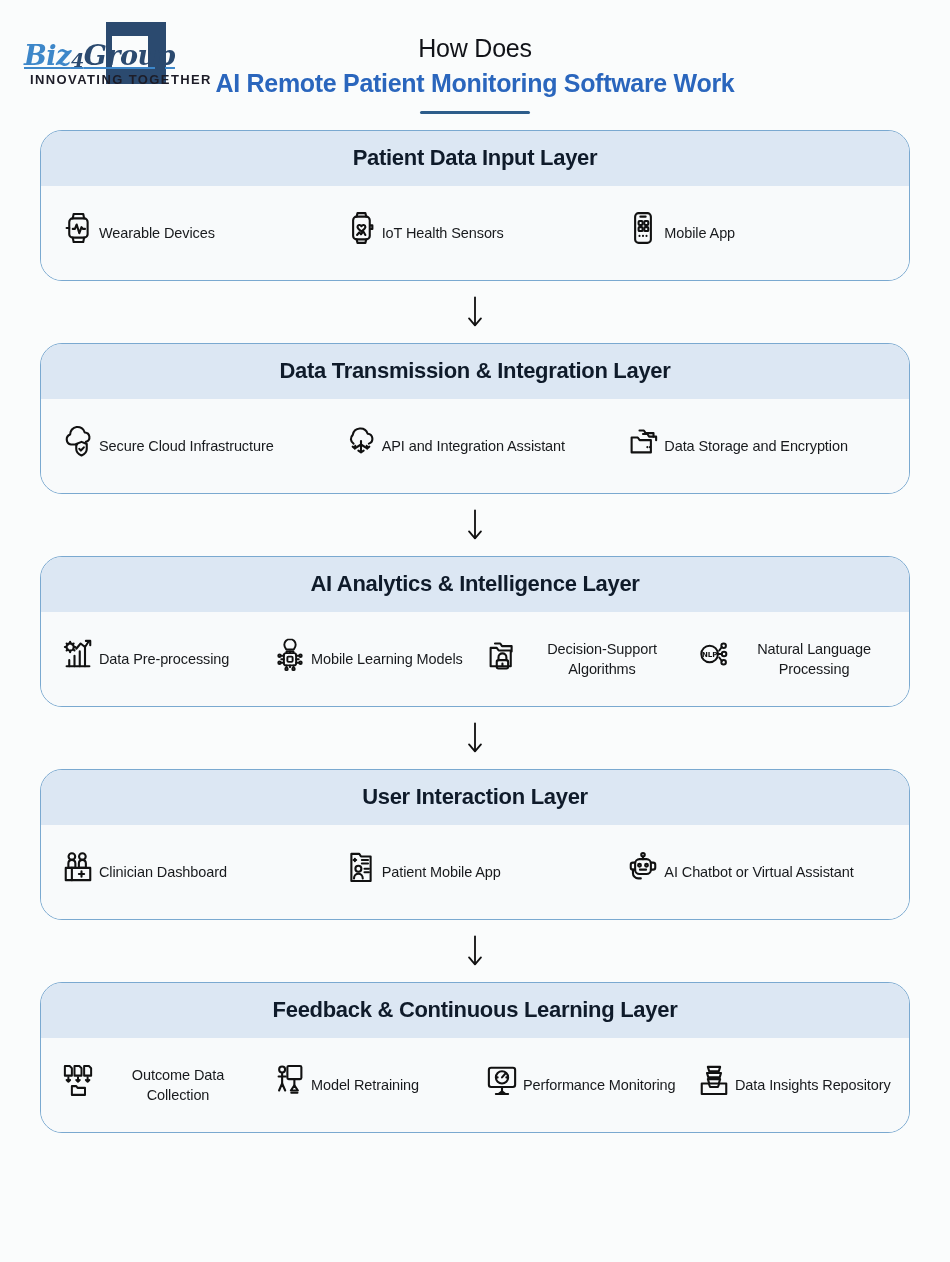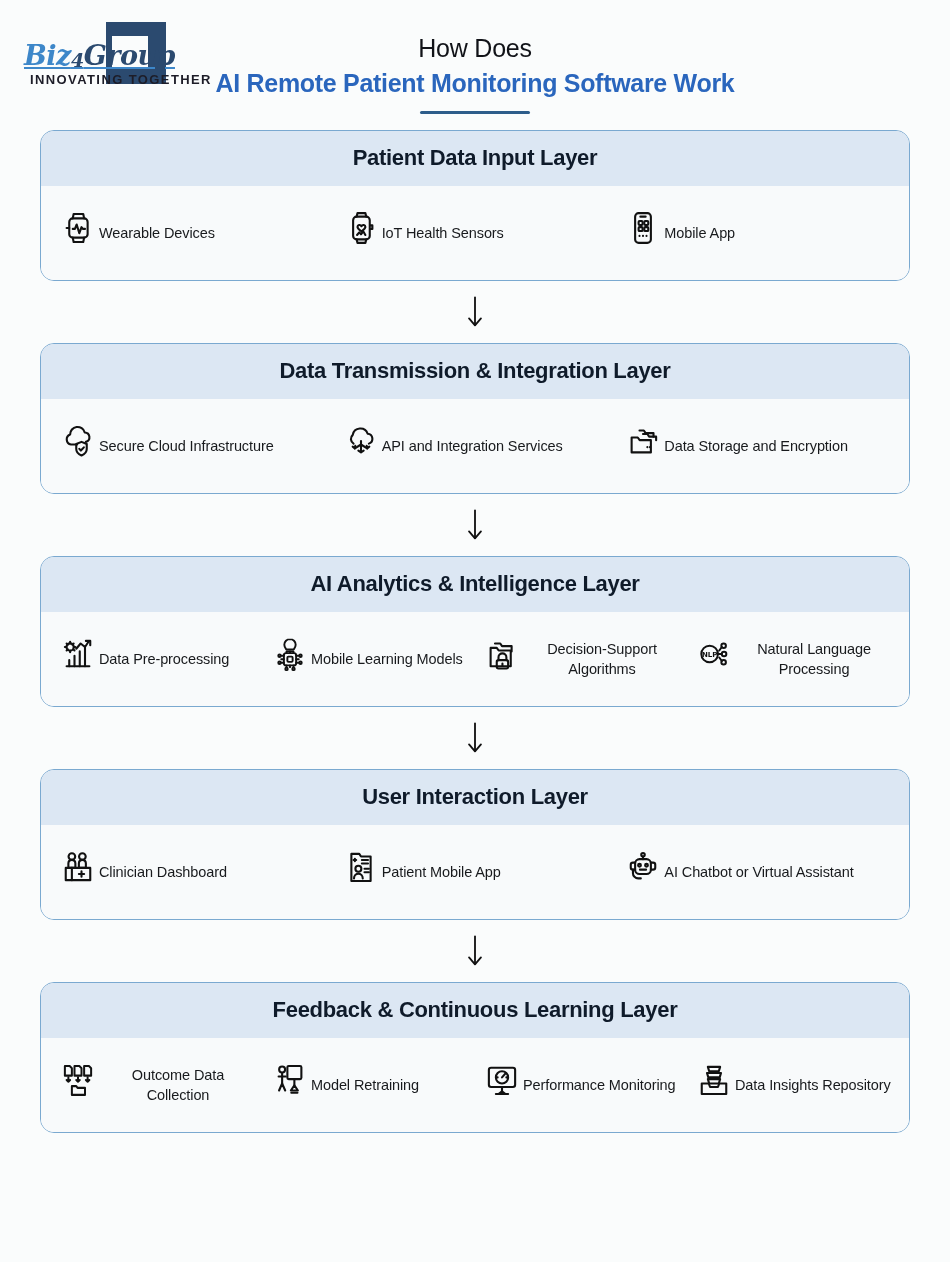--- a/index.html
+++ b/index.html
@@ -100,21 +100,21 @@
     border-radius: 2px;
   }
 
   
   .stack {
     padding: 0 40px;
   }
 
   .layer-card {
     border: 1px solid #7aa9d0;
-    border-radius: 14px;
+    border-radius: 22px;
     overflow: hidden;
     background: #f8fafb;
   }
 
   .layer-head {
     background: #dce7f3;
     text-align: center;
     padding: 14px 10px 15px;
     font-size: 22px;
     font-weight: bold;
@@ -248,21 +248,21 @@
         <div class="node">
           <div class="node-icon">
             <svg viewBox="0 0 48 48" width="42" height="42" fill="none" stroke="#111" stroke-width="2.4" stroke-linecap="round" stroke-linejoin="round">
     <path d="M33 27a5.8 5.8 0 00-1.4-11.3A8.8 8.8 0 0014.6 17 6.2 6.2 0 0015.5 27"></path>
     <path d="M24 24v11"></path>
     <path d="M24 28l-7 4.5M24 28l7 4.5"></path>
     <path d="M21 35l3 2 3-2"></path>
     <path d="M14.5 30.5l2.5 2 .5-3M33.5 30.5L31 32.5l-.5-3"></path>
   </svg>
           </div>
-          <div class="node-label">API and Integration Services</div>
+          <div class="node-label">API and Integration Assistant</div>
         </div>
         <div class="node">
           <div class="node-icon">
             <svg viewBox="0 0 48 48" width="42" height="42" fill="none" stroke="#111" stroke-width="2.4" stroke-linecap="round" stroke-linejoin="round">
     <path d="M20 12h5l2 3h9v4"></path>
     <path d="M24 16h5l2 3h8v4"></path>
     <path d="M11 20h7l2.2 3H33v14H11V20z"></path>
     <path d="M29 31h.01M32 31h.01"></path>
   </svg>
           </div>

